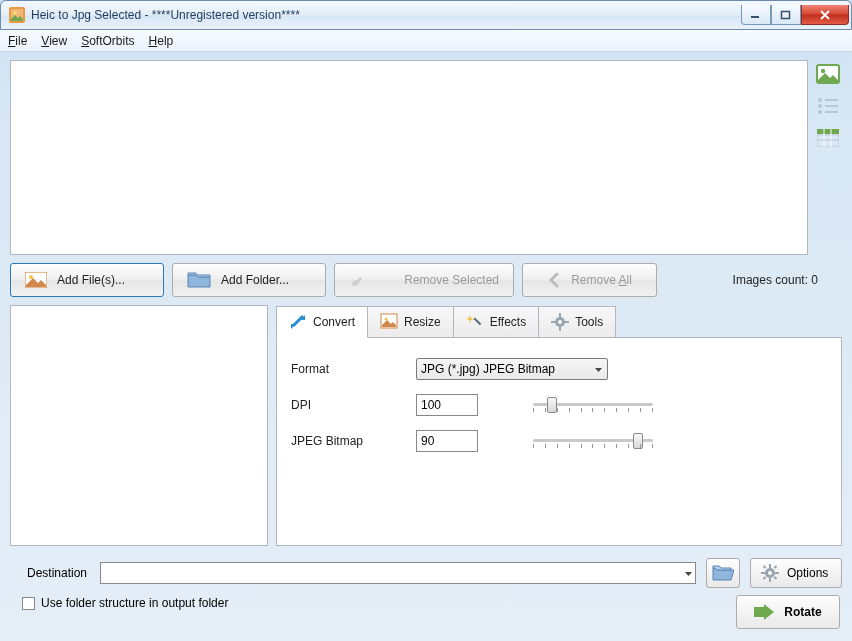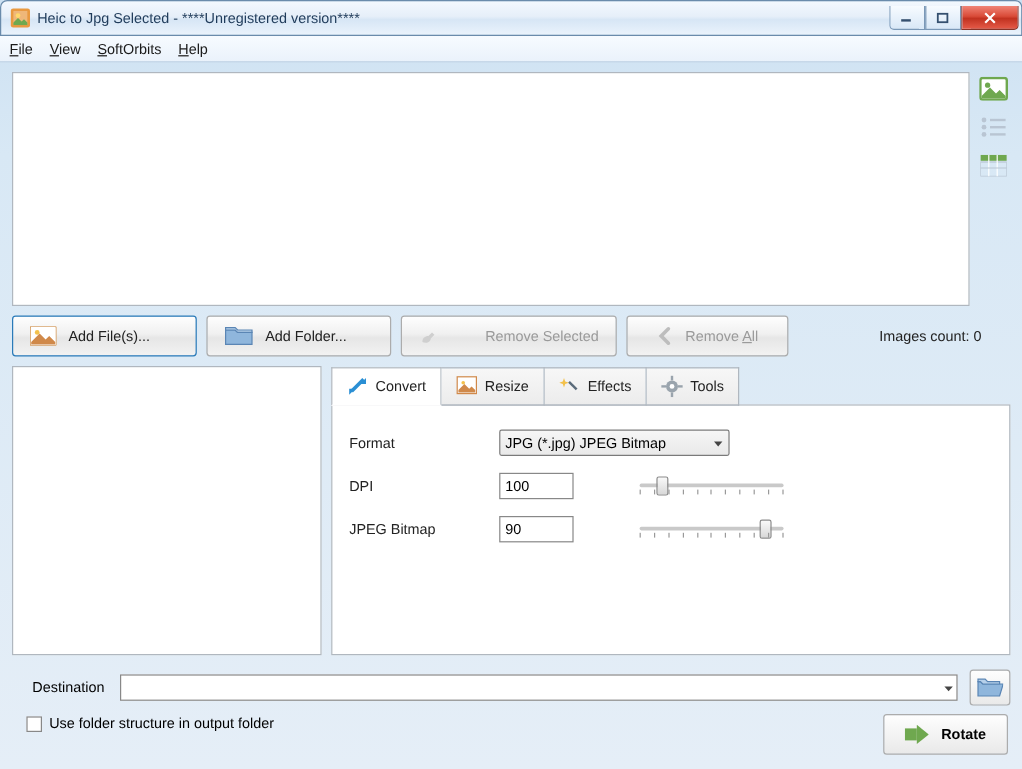--- a/index.html
+++ b/index.html
@@ -290,20 +290,37 @@
       <svg width="9" height="9" viewBox="0 0 9 9">
           <path d="M1 3 L4.5 7 L8 3 Z" fill="#444"></path>
         </svg>
     </div>
     <div class="icon-btn">
       <svg width="22" height="18" viewBox="0 0 22 18">
           <path d="M1 4 L1 16 L19 16 L22 6 L5 6 L3 4 Z" fill="#8fb6dc" stroke="#5a85b4"></path>
           <path d="M1 4 L3 4 L5 6 L19 6 L19 4 L9 4 L7 2 L1 2 Z" fill="#b6d0ea" stroke="#5a85b4"></path>
         </svg>
     </div>
+    <div class="options-btn">
+      <svg width="18" height="18" viewBox="0 0 18 18">
+          <circle cx="9" cy="9" r="5" fill="#9aa4ad"></circle>
+          <circle cx="9" cy="9" r="2" fill="#fff"></circle>
+          <g fill="#9aa4ad">
+            <rect x="8" y="0" width="2" height="4"></rect>
+            <rect x="8" y="14" width="2" height="4"></rect>
+            <rect x="0" y="8" width="4" height="2"></rect>
+            <rect x="14" y="8" width="4" height="2"></rect>
+            <rect x="2" y="2" width="3" height="2" transform="rotate(45 3.5 3)"></rect>
+            <rect x="13" y="13" width="3" height="2" transform="rotate(45 14.5 14)"></rect>
+            <rect x="13" y="2" width="3" height="2" transform="rotate(-45 14.5 3)"></rect>
+            <rect x="2" y="13" width="3" height="2" transform="rotate(-45 3.5 14)"></rect>
+          </g>
+        </svg>
+      <span>Options</span>
+    </div>
   </div>
 
   <div class="chkrow">
     <div class="chk"></div>
     <span>Use folder structure in output folder</span>
   </div>
 
   <div class="start-btn">
     <svg width="20" height="16" viewBox="0 0 20 16">
         <rect x="0" y="3" width="10" height="10" fill="#6fa84f"></rect>

